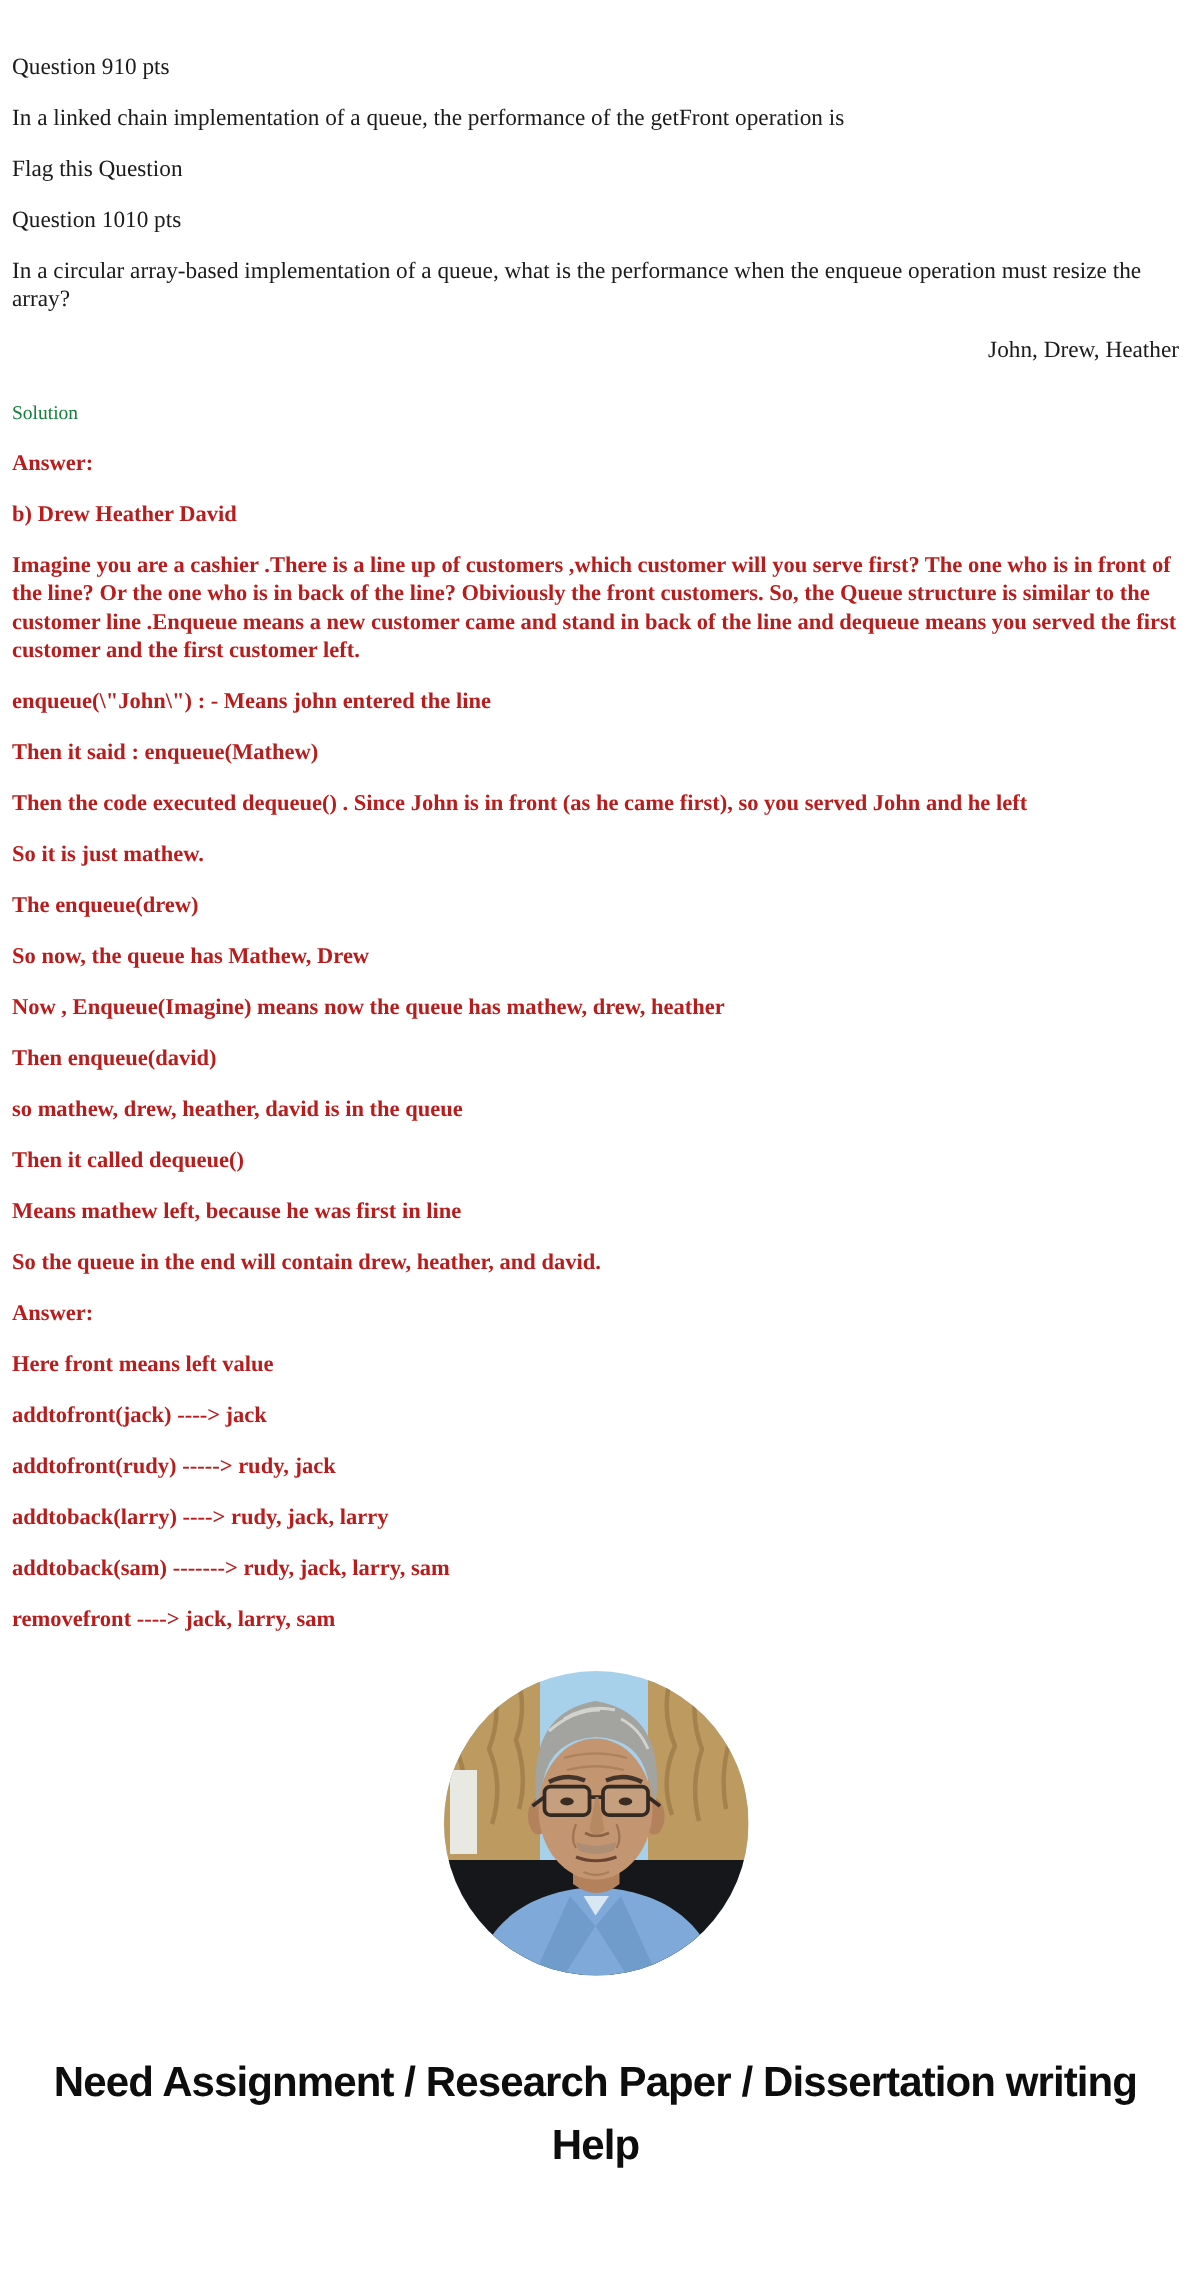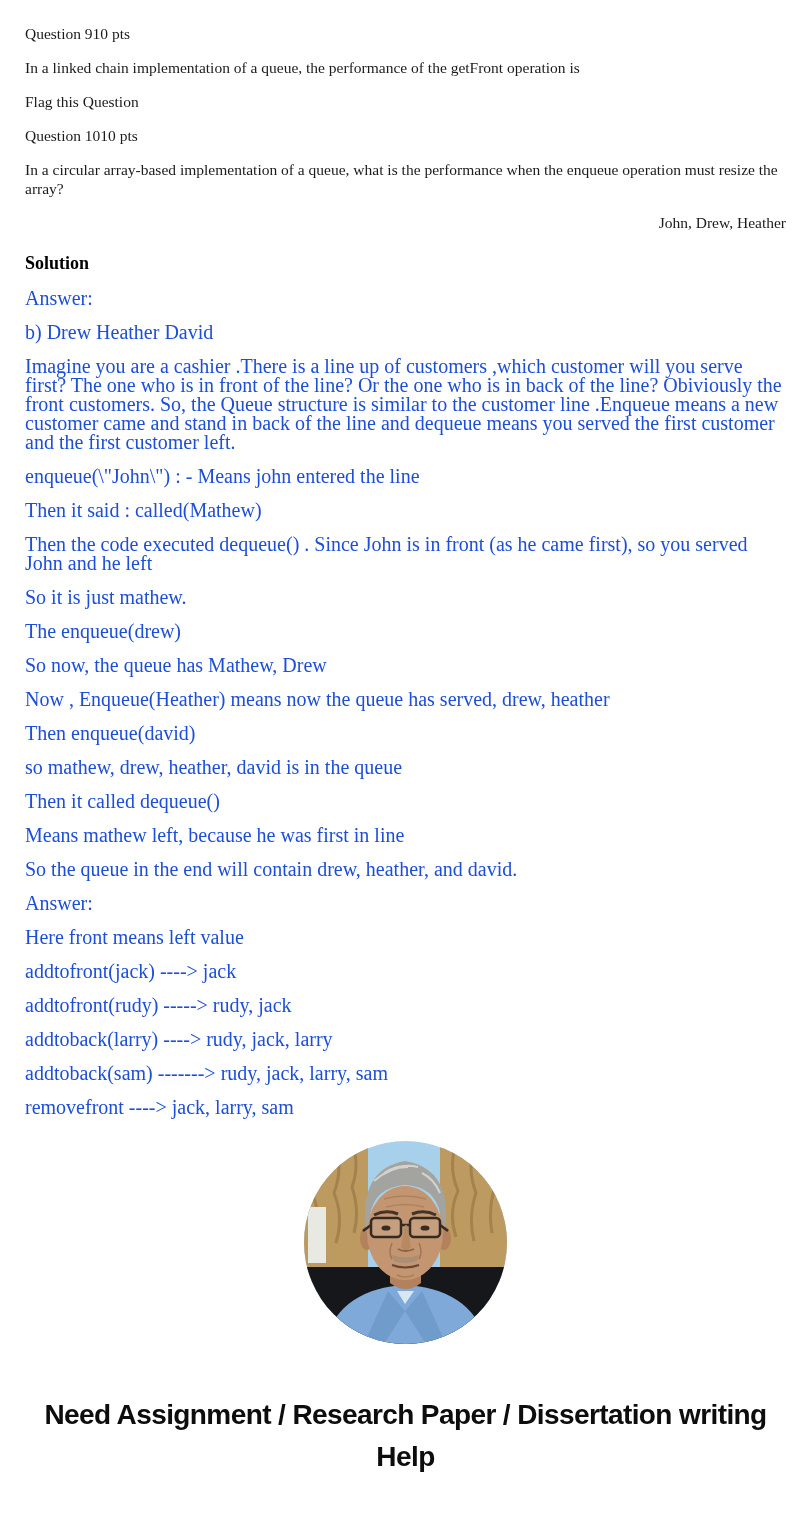--- a/index.html
+++ b/index.html
@@ -4,45 +4,45 @@
 <style>
   html, body { margin: 0; padding: 0; }
   body {
     width: 794px;
     height: 1523px;
     background: #ffffff;
     color: #1b1b1b;
     font-family: "Liberation Serif", serif;
     overflow: hidden;
   }
-  .doc { padding: 9px 8px 0 8px; margin-left: 17px; }
+  .doc { padding: 20px 8px 0 8px; }
 
   
   .doc p.q {
     font-size: 15.5px;
     line-height: 19px;
     margin: 15px 0;
     font-weight: 400;
   }
   .doc p.q.indented { padding-left: 6px; text-align: right; }
 
   
   h2.solution-heading {
-    font-size: 18px;
+    font-size: 13px;
     line-height: 21px;
     margin: 21px 0 15px 0;
-    font-weight: 700;
-    color: #000000;
+    font-weight: 400;
+    color: #15803d;
   }
   .doc p.sol {
-    font-size: 20px;
+    font-size: 15px;
     line-height: 19px;
     margin: 15px 0;
-    font-weight: 400;
-    color: #1d4ed8;
+    font-weight: 700;
+    color: #b91c1c;
   }
 
   
   .avatar-block {
     margin-top: 24px;
     text-align: center;
   }
   .avatar-block svg {
     width: 203px;
     height: 203px;
@@ -77,26 +77,26 @@
     <p class="q">In a circular array-based implementation of a queue, what is the performance when the enqueue operation must resize the array?</p>
     <p class="q indented">John, Drew, Heather</p>
   </section>
 
   <section>
     <h2 class="solution-heading">Solution</h2>
     <p class="sol">Answer:</p>
     <p class="sol">b) Drew Heather David</p>
     <p class="sol">Imagine you are a cashier .There is a line up of customers ,which customer will you serve first? The one who is in front of the line? Or the one who is in back of the line? Obiviously the front customers. So, the Queue structure is similar to the customer line .Enqueue means a new customer came and stand in back of the line and dequeue means you served the first customer and the first customer left.</p>
     <p class="sol">enqueue(\"John\") : - Means john entered the line</p>
-    <p class="sol">Then it said : called(Mathew)</p>
+    <p class="sol">Then it said : enqueue(Mathew)</p>
     <p class="sol">Then the code executed dequeue() . Since John is in front (as he came first), so you served John and he left</p>
     <p class="sol">So it is just mathew.</p>
     <p class="sol">The enqueue(drew)</p>
     <p class="sol">So now, the queue has Mathew, Drew</p>
-    <p class="sol">Now , Enqueue(Heather) means now the queue has served, drew, heather</p>
+    <p class="sol">Now , Enqueue(Imagine) means now the queue has mathew, drew, heather</p>
     <p class="sol">Then enqueue(david)</p>
     <p class="sol">so mathew, drew, heather, david is in the queue</p>
     <p class="sol">Then it called dequeue()</p>
     <p class="sol">Means mathew left, because he was first in line</p>
     <p class="sol">So the queue in the end will contain drew, heather, and david.</p>
     <p class="sol">Answer:</p>
     <p class="sol">Here front means left value</p>
     <p class="sol">addtofront(jack) ----&gt; jack</p>
     <p class="sol">addtofront(rudy) -----&gt; rudy, jack</p>
     <p class="sol">addtoback(larry) ----&gt; rudy, jack, larry</p>

